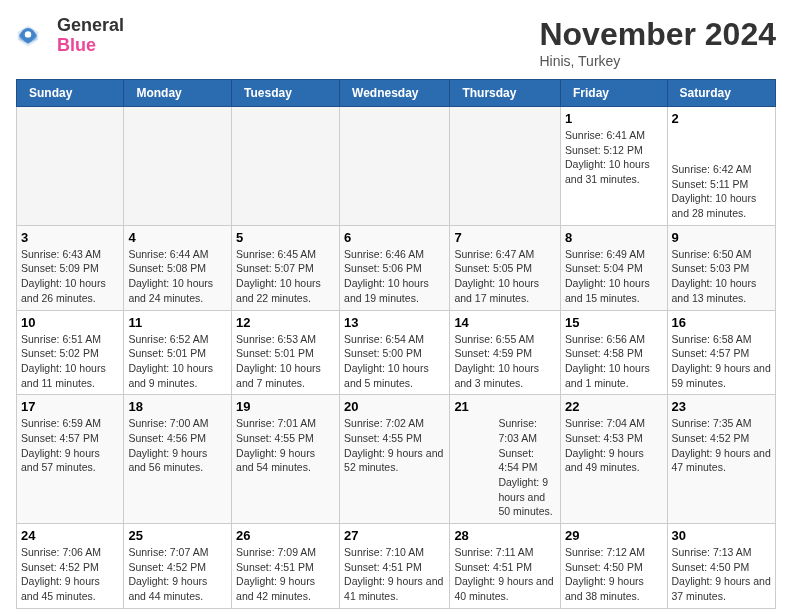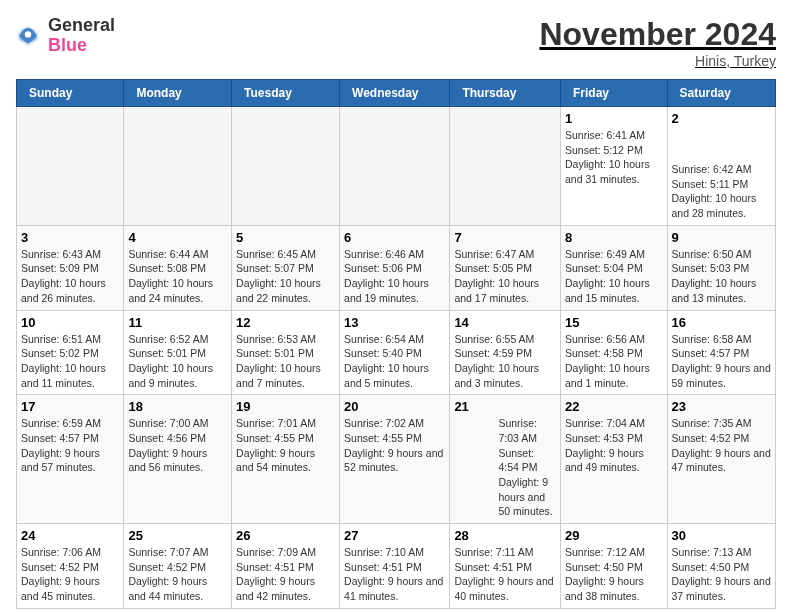--- a/index.html
+++ b/index.html
@@ -12,36 +12,35 @@
     }
     .header {
       display: flex;
       justify-content: space-between;
       align-items: flex-start;
       margin-bottom: 10px;
     }
     .logo {
       display: flex;
       align-items: center;
-      gap: 8px;
+      gap: 17px;
     }
     .logo-text {
       font-size: 18px;
       font-weight: bold;
       line-height: 1.1;
     }
     .logo-general { color: #333; }
     .logo-blue { color: #ec4899; }
     .logo-icon {
       width: 24px;
       height: 24px;
     }
     .title-block {
-      text-align: right;
-      text-decoration: underline;
+      text-align: left;
     }
     .month-title {
       font-size: 32px;
       font-weight: bold;
       color: #333;
     }
     .subtitle {
       font-size: 14px;
       color: #555;
     }
@@ -197,21 +196,21 @@
         </td>
         <td>
           <span class="day-num">12</span>
           <div class="day-info" style="white-space: pre-line;">Sunrise: 6:53 AM
 Sunset: 5:01 PM
 Daylight: 10 hours and 7 minutes.</div>
         </td>
         <td>
           <span class="day-num">13</span>
           <div class="day-info" style="white-space: pre-line;">Sunrise: 6:54 AM
-Sunset: 5:40 PM
+Sunset: 5:00 PM
 Daylight: 10 hours and 5 minutes.</div>
         </td>
         <td>
           <span class="day-num">14</span>
           <div class="day-info" style="white-space: pre-line;">Sunrise: 6:55 AM
 Sunset: 4:59 PM
 Daylight: 10 hours and 3 minutes.</div>
         </td>
         <td>
           <span class="day-num">15</span>

